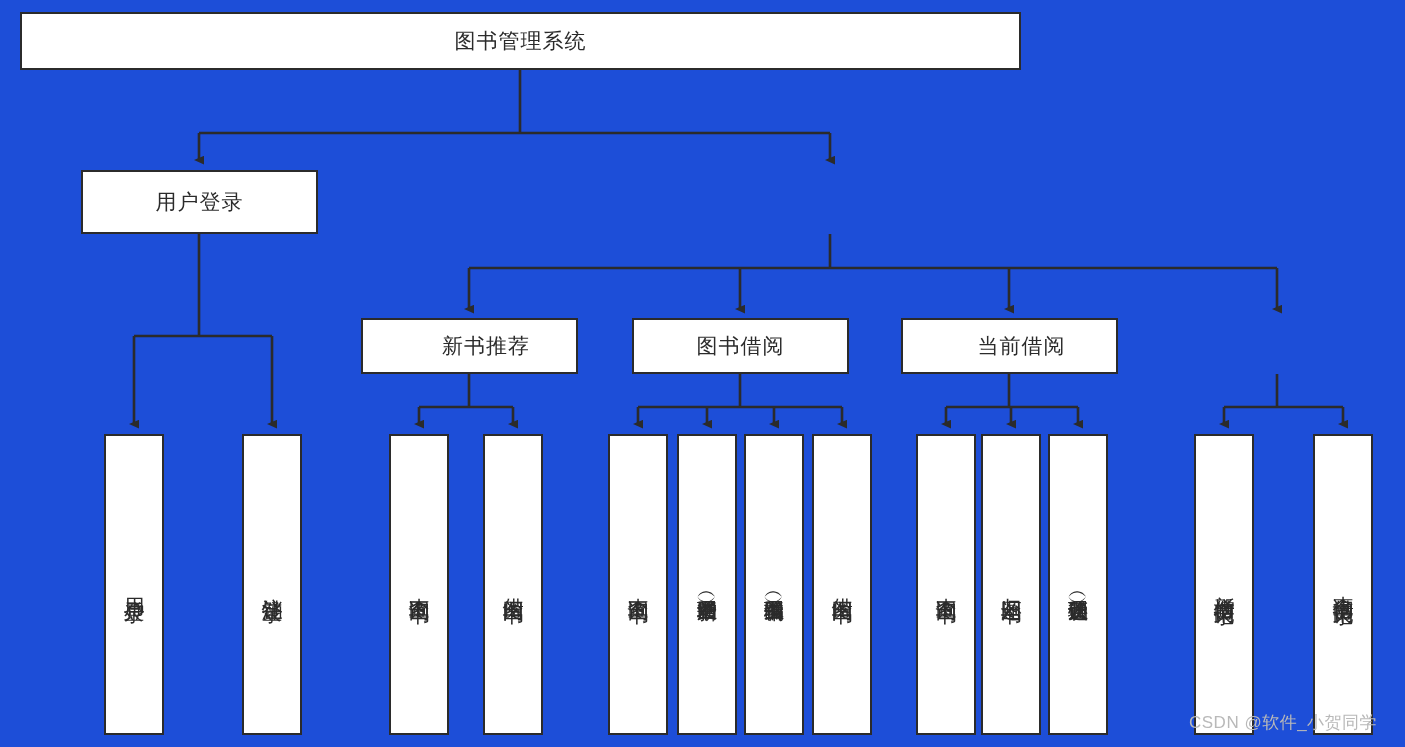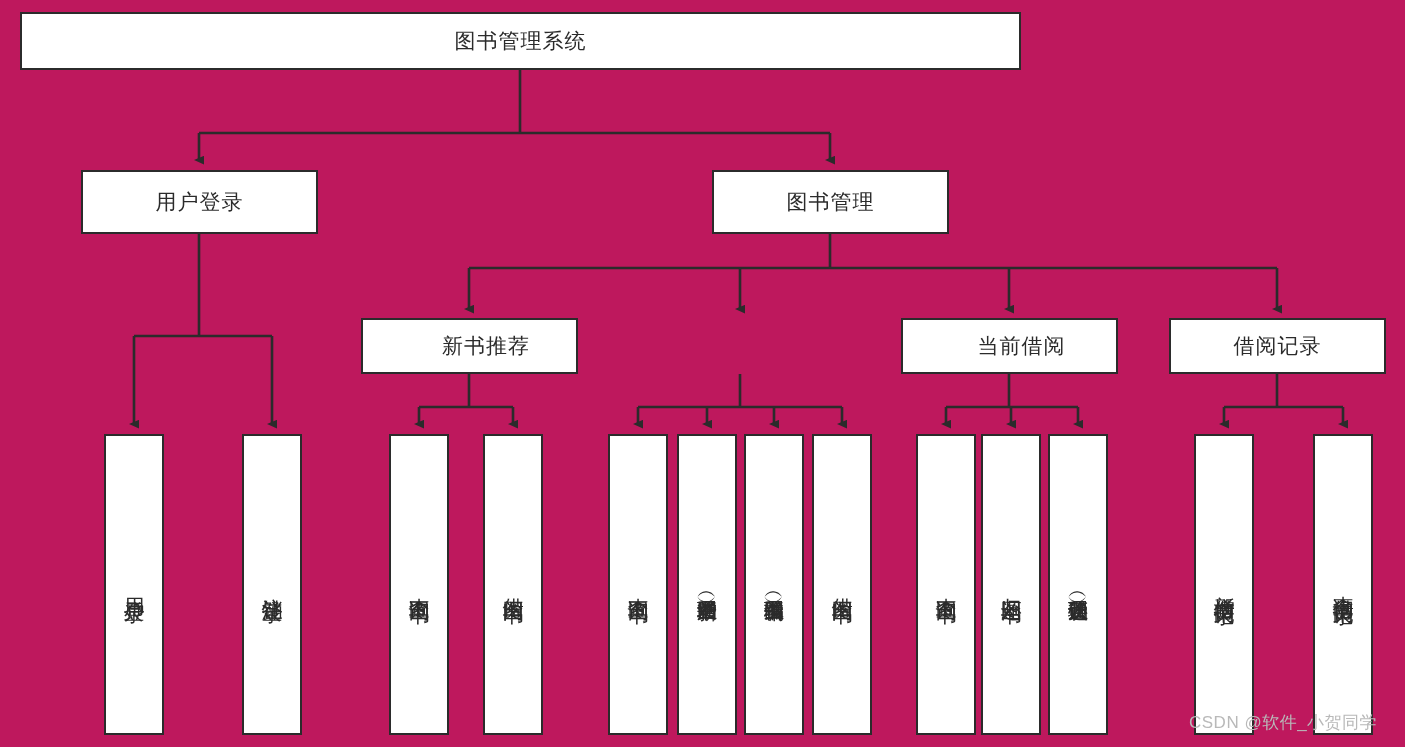--- a/index.html
+++ b/index.html
@@ -7,21 +7,21 @@
     padding: 0;
     background: #ffffff;
   }
   body {
     font-family: "Liberation Sans", "DejaVu Sans", sans-serif;
   }
   #canvas {
     position: relative;
     width: 1405px;
     height: 747px;
-    background: #be185d;
+    background: #1d4ed8;
     overflow: hidden;
   }
   #edges {
     position: absolute;
     left: 0;
     top: 0;
     width: 1405px;
     height: 747px;
     pointer-events: none;
   }
@@ -124,36 +124,33 @@
   </svg>
 
   <div class="node h" style="left:20px; top:12px; width:1001px; height:58px;">
     <span>图书管理系统</span>
   </div>
 
   <div class="node h" style="left:81px; top:170px; width:237px; height:64px;">
     <span>用户登录</span>
   </div>
 
-  <div class="node h" style="left:712px; top:170px; width:237px; height:64px;">
-    <span>图书管理</span>
-  </div>
 
   <div class="node h" style="left:361px; top:318px; width:217px; height:56px;padding-left:33px;">
     <span>新书推荐</span>
   </div>
 
+  <div class="node h" style="left:632px; top:318px; width:217px; height:56px;">
+    <span>图书借阅</span>
+  </div>
 
   <div class="node h" style="left:901px; top:318px; width:217px; height:56px;padding-left:24px;">
     <span>当前借阅</span>
   </div>
 
-  <div class="node h" style="left:1169px; top:318px; width:217px; height:56px;">
-    <span>借阅记录</span>
-  </div>
 
   <div class="node v" style="left:104px; top:434px; width:60px; height:301px;">
     <span class="vtxt">用户登录</span>
   </div>
 
   <div class="node v" style="left:242px; top:434px; width:60px; height:301px;">
     <span class="vtxt">注销登录</span>
   </div>
 
   <div class="node v" style="left:389px; top:434px; width:60px; height:301px;">

